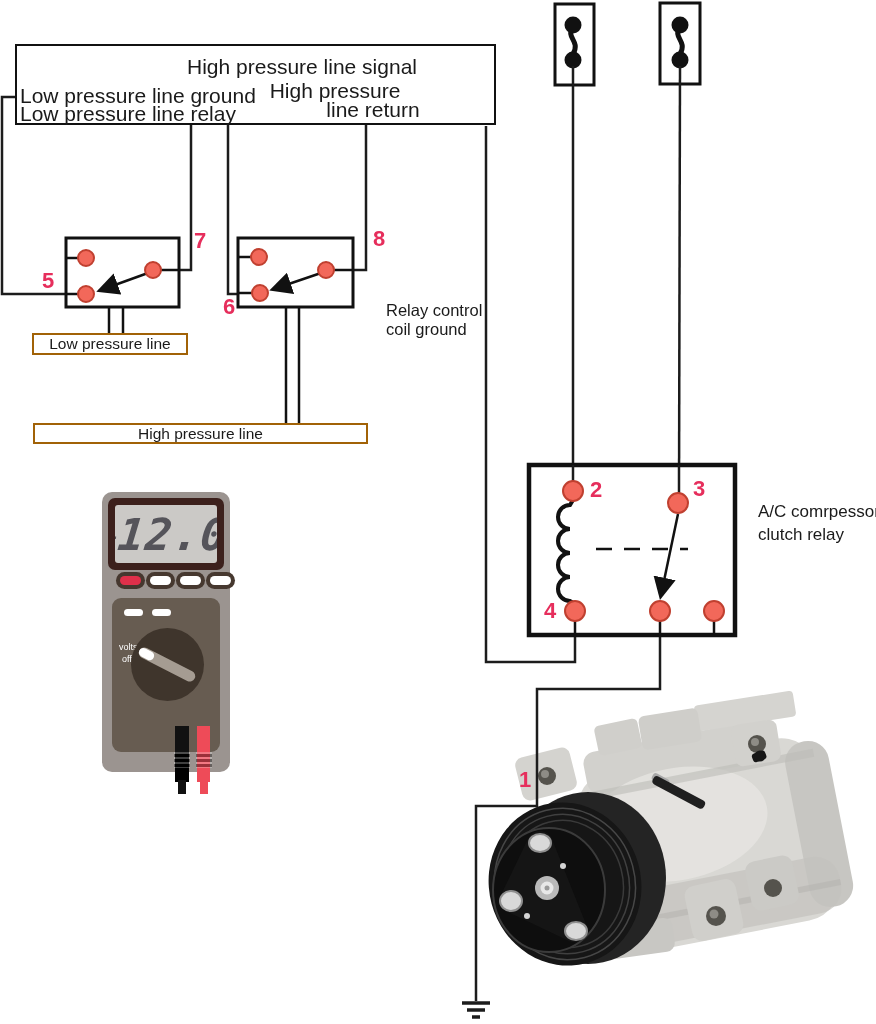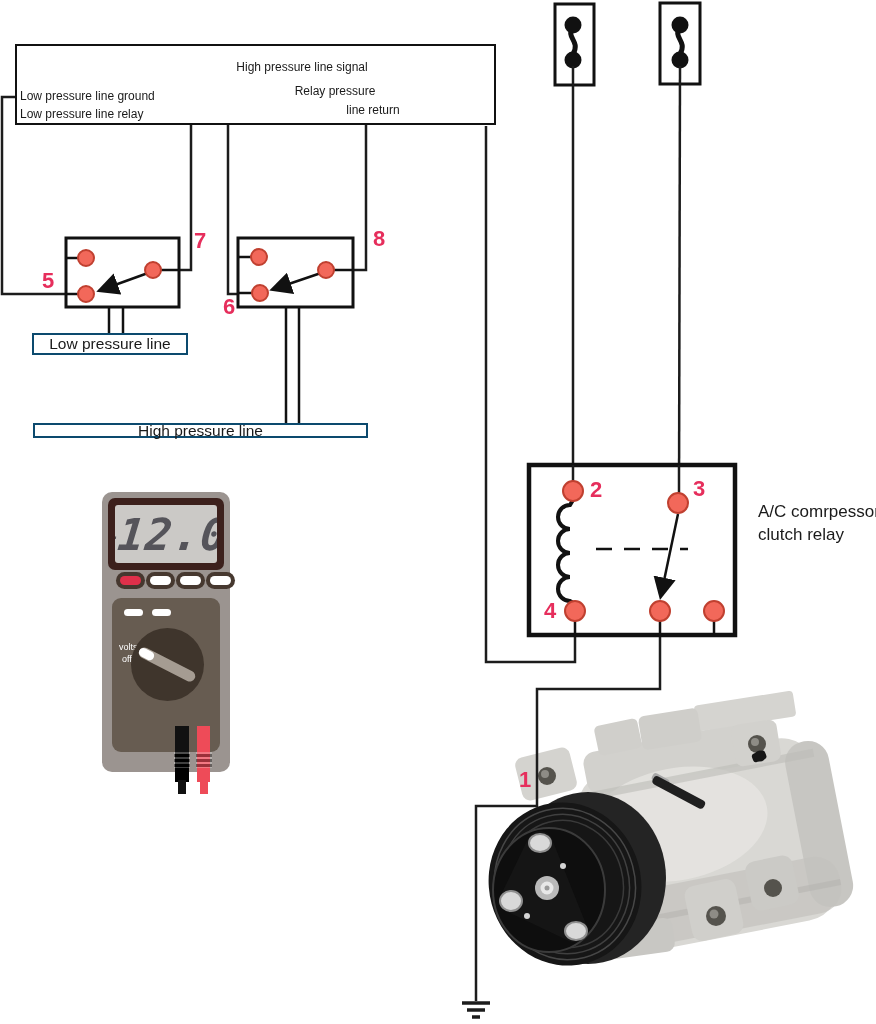--- a/index.html
+++ b/index.html
@@ -1,23 +1,23 @@
 <!DOCTYPE html>
 <html><head>
 <meta charset="utf-8">
 <style>
   html,body{margin:0;padding:0;background:#fff;}
   #canvas{position:relative;width:876px;height:1024px;background:#fff;overflow:hidden;
           font-family:"Liberation Sans",sans-serif;color:#1a1a1a;}
   svg{position:absolute;left:0;top:0;}
   
   .wirebox{position:absolute;border:2.5px solid #111;background:#fff;box-sizing:border-box;}
-  .lblbox{position:absolute;border:2px solid #0c4a6e;background:#fff;box-sizing:border-box;
+  .lblbox{position:absolute;border:2px solid #a16207;background:#fff;box-sizing:border-box;
           display:flex;align-items:center;justify-content:center;font-size:15.5px;}
-  .ctext{position:absolute;font-size:12px;white-space:nowrap;line-height:18px;}
+  .ctext{position:absolute;font-size:21px;white-space:nowrap;line-height:18px;}
   .center{transform:translateX(-50%);text-align:center;}
   .num{position:absolute;font-weight:bold;font-size:22px;color:#E62E5C;line-height:22px;}
   .note{position:absolute;font-size:16.5px;line-height:19px;white-space:nowrap;}
   
   #meter{position:absolute;left:102px;top:492px;width:128px;height:280px;background:#9B9490;border-radius:10px;}
   #bezel{position:absolute;left:6px;top:6px;width:116px;height:72px;background:#3C201C;border-radius:7px;}
   #lcd{position:absolute;left:7px;top:7px;right:7px;bottom:7px;background:#CBC9C6;border-radius:3px;
        display:flex;align-items:center;justify-content:center;overflow:hidden;}
   .lcdtxt{font-family:"DejaVu Sans Mono",monospace;font-style:italic;font-weight:bold;color:#55545A;
           transform:skewX(-6deg);letter-spacing:1px;white-space:nowrap;}
@@ -175,42 +175,46 @@
       <circle cx="573" cy="491" r="10" fill="#F2685A" stroke="#C04030" stroke-width="2"></circle>
       <circle cx="678" cy="503" r="10" fill="#F2685A" stroke="#C04030" stroke-width="2"></circle>
       <circle cx="575" cy="611" r="10" fill="#F2685A" stroke="#C04030" stroke-width="2"></circle>
       <circle cx="660" cy="611" r="10" fill="#F2685A" stroke="#C04030" stroke-width="2"></circle>
       <circle cx="714" cy="611" r="10" fill="#F2685A" stroke="#C04030" stroke-width="2"></circle>
     </g>
   </svg>
 
   <div class="wirebox" style="left:15px;top:44px;width:481px;height:81px;">
     <span class="ctext center" style="left:285px;top:12px;">High pressure line signal</span>
-    <span class="ctext center" style="left:318px;top:36px;">Relay pressure</span>
+    <span class="ctext center" style="left:318px;top:36px;">High pressure</span>
     <span class="ctext center" style="left:325px;top:55px;margin-left:31px;">line return</span>
     <span class="ctext" style="left:3px;top:41px;">Low pressure line ground</span>
     <span class="ctext" style="left:3px;top:59px;">Low pressure line relay</span>
   </div>
 
   <span class="num" style="left:42px;top:270px;">5</span>
   <span class="num" style="left:194px;top:230px;">7</span>
   <span class="num" style="left:223px;top:296px;">6</span>
   <span class="num" style="left:373px;top:228px;">8</span>
   <span class="num" style="left:590px;top:479px;">2</span>
   <span class="num" style="left:693px;top:478px;">3</span>
   <span class="num" style="left:544px;top:600px;">4</span>
   <span class="num" style="left:519px;top:769px;">1</span>
 
   <div class="lblbox" style="left:32px;top:333px;width:156px;height:22px;">
     <span>Low pressure line</span>
   </div>
-  <div class="lblbox" style="left:33px;top:423px;width:335px;height:15px;">
+  <div class="lblbox" style="left:33px;top:423px;width:335px;height:21px;">
     <span>High pressure line</span>
   </div>
 
+  <div class="note" style="left:386px;top:301px;">
+    <div>Relay control</div>
+    <div>coil ground</div>
+  </div>
   <div class="note" style="left:758px;top:500px;font-size:17px;line-height:23px;">
     <div>A/C comrpessor</div>
     <div>clutch relay</div>
   </div>
 
   <div id="meter">
     <div id="bezel">
       <div id="lcd">
         <span class="lcdtxt">
           <span class="lcd-sign">+</span><span class="lcd-val">12.0</span>

